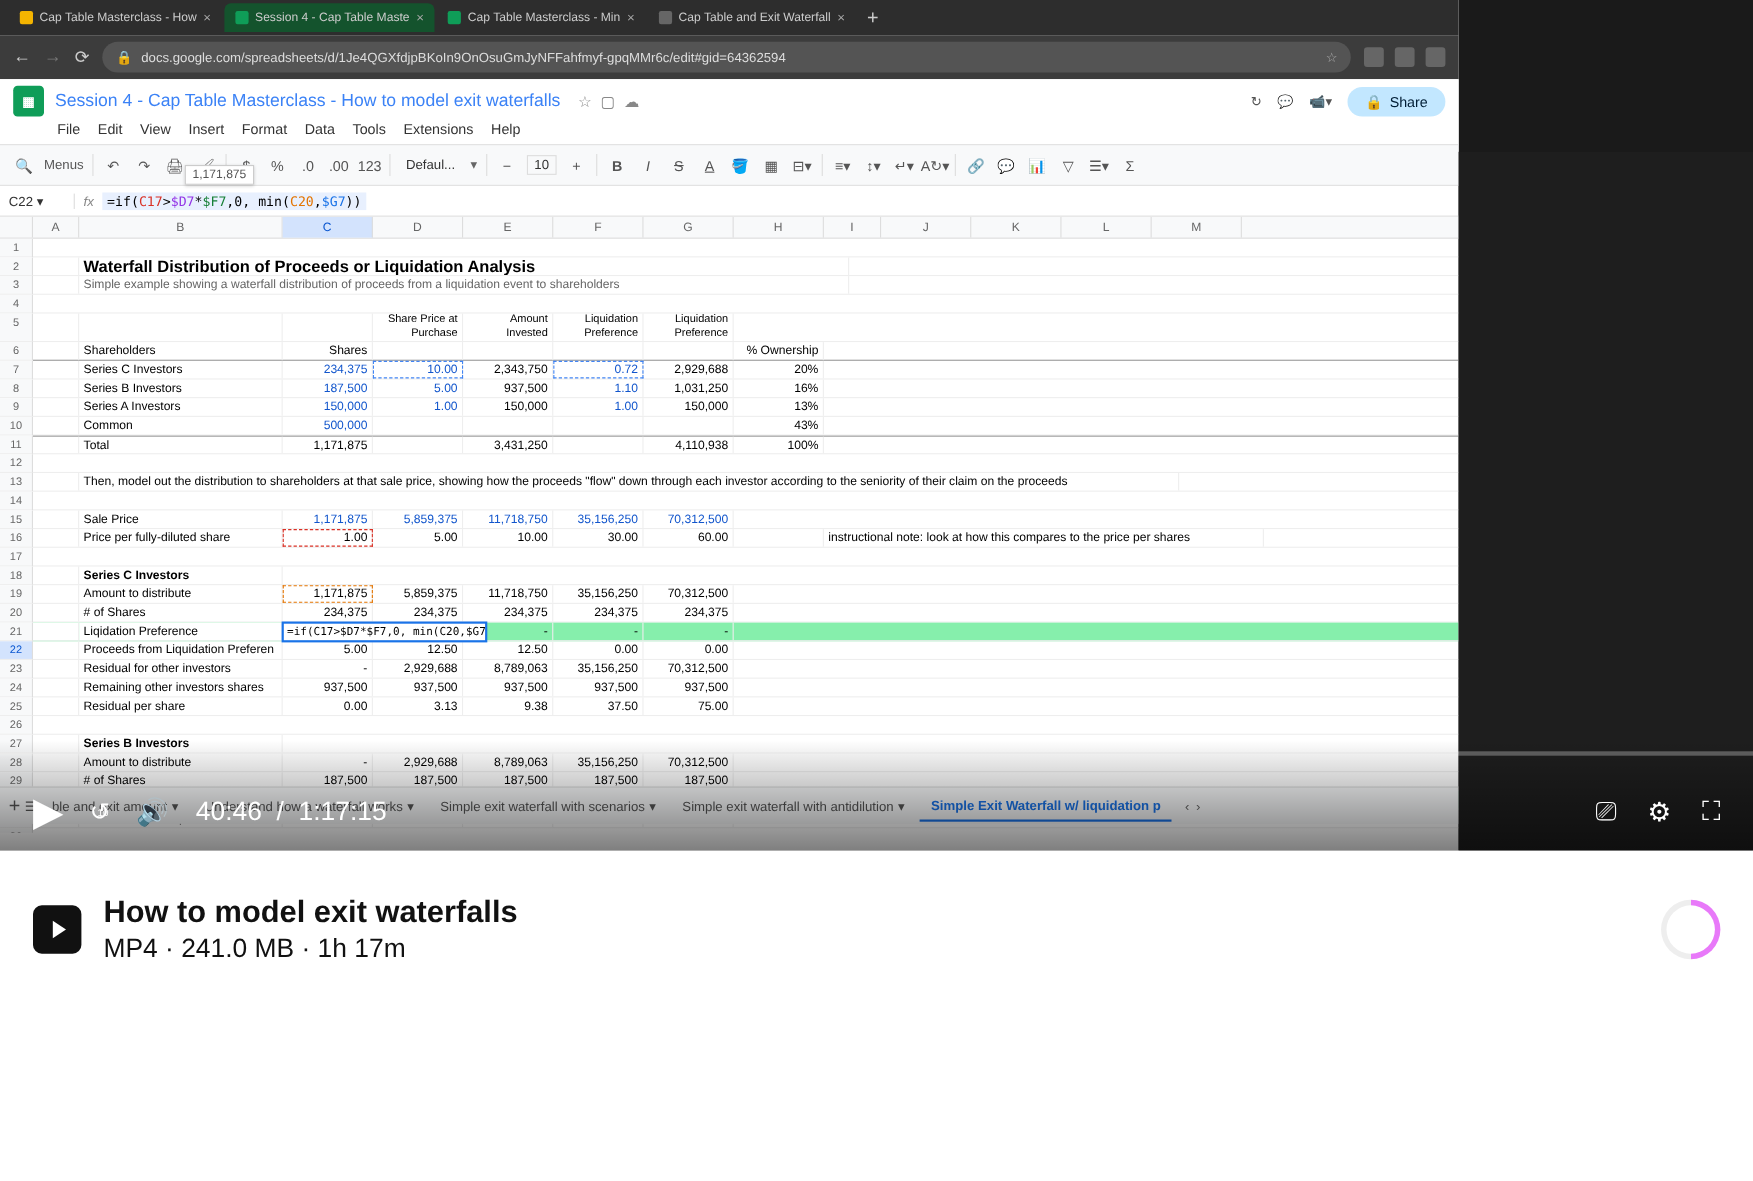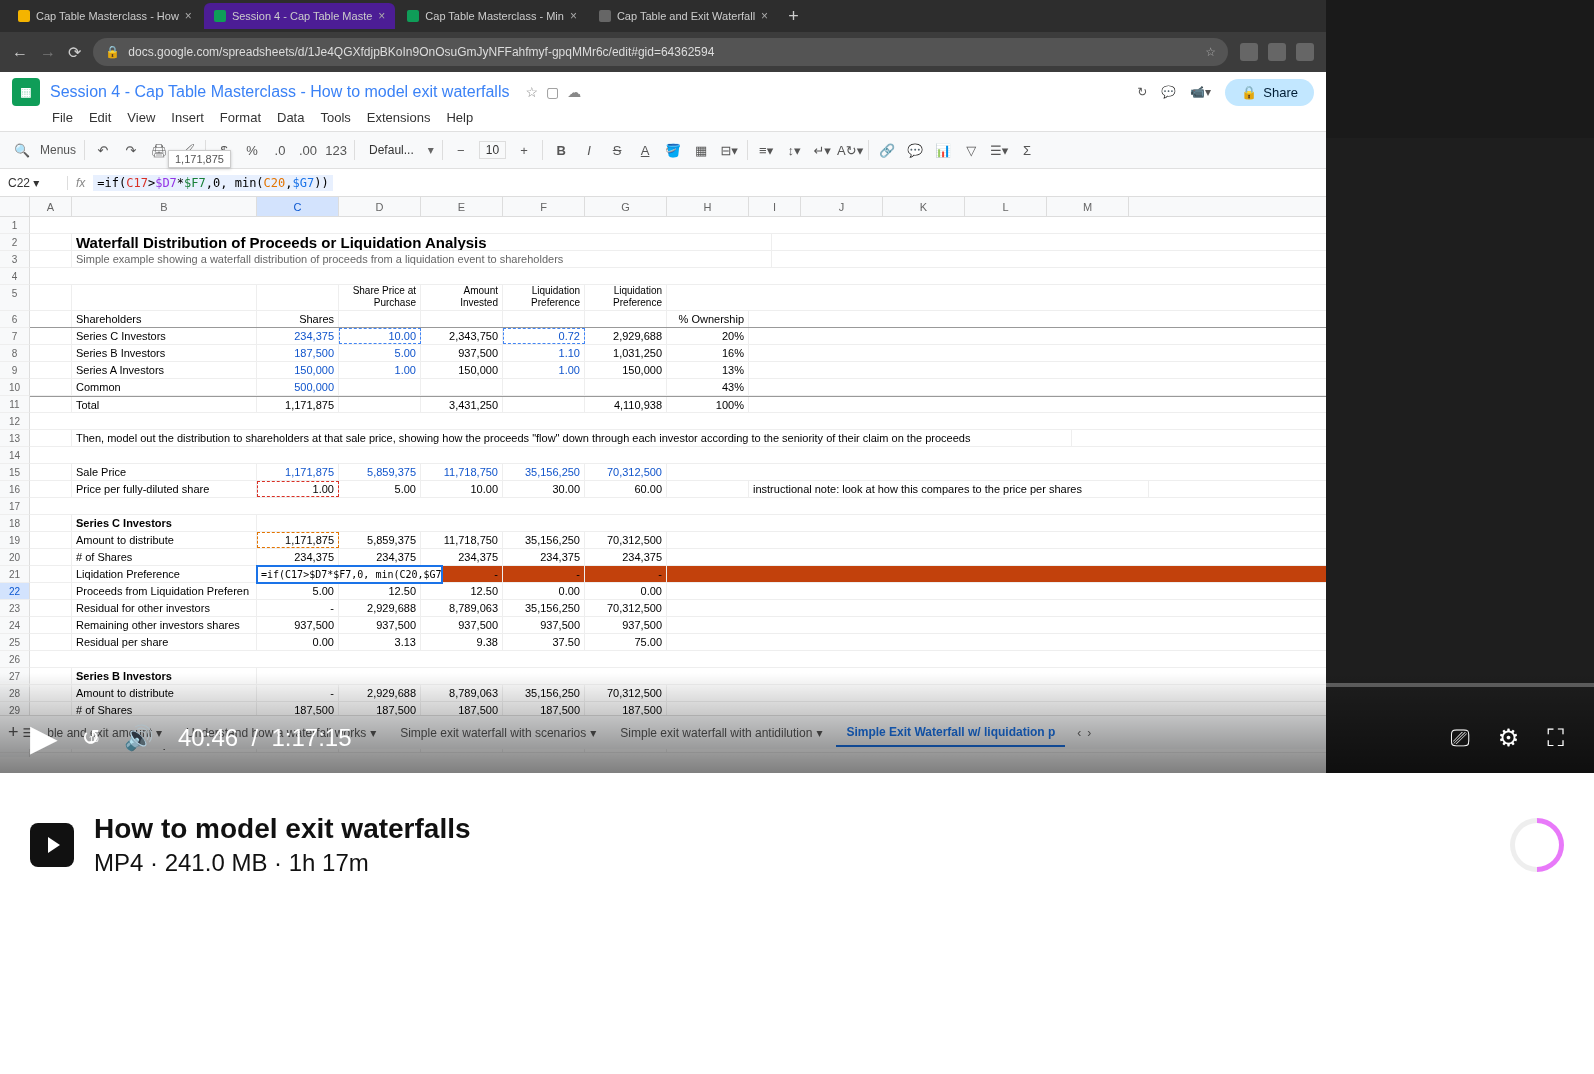--- a/index.html
+++ b/index.html
@@ -6,21 +6,21 @@
 body { font-family: Arial, sans-serif; font-size: 12px; background: #fff; width: 1594px; }
 .video-area { position: relative; width: 100%; height: 773px; background: #1a1a1a; }
 .screenshot { position: absolute; top: 0; left: 0; width: 1326px; height: 773px; background: #fff; }
 .webcam { position: absolute; top: 0; right: 0; width: 268px; height: 138px; background: linear-gradient(135deg,#3a3550,#5a4a60); }
 .webcam-name { position: absolute; bottom: 8px; left: 8px; color: #fff; font-size: 13px; background: rgba(0,0,0,0.4); padding: 2px 6px; }
 .below-webcam { position: absolute; top: 138px; right: 0; width: 268px; height: 635px; background: #1e1e1e; }
 
 
 .tab-bar { height: 32px; background: #2d2d2d; display: flex; align-items: center; padding: 0 8px; }
 .tab { display: flex; align-items: center; padding: 0 10px; height: 26px; color: #ccc; font-size: 11px; margin-right: 2px; border-radius: 6px 6px 0 0; gap: 6px; max-width: 200px; overflow: hidden; }
-.tab.active { background: #4c1d95; }
+.tab.active { background: #14532d; }
 .tab-favicon { width: 12px; height: 12px; background: #0f9d58; border-radius: 2px; flex-shrink: 0; }
 .tab-favicon.slides { background: #f4b400; }
 .tab-favicon.doc { background: #666; }
 .tab-close { color: #aaa; font-size: 12px; flex-shrink: 0; }
 .tab-plus { color: #ccc; font-size: 18px; margin-left: 8px; }
 .addr-bar { height: 40px; background: #3c3c3c; display: flex; align-items: center; padding: 0 12px; gap: 12px; }
 .nav-btn { color: #ccc; font-size: 16px; }
 .addr-input { flex: 1; height: 28px; background: #545454; border-radius: 14px; display: flex; align-items: center; padding: 0 12px; color: #ddd; font-size: 12px; gap: 8px; }
 .lock { color: #aaa; }
 .star { color: #aaa; margin-left: auto; }
@@ -65,21 +65,21 @@
 .row-h { height: 17px; border-bottom: 1px solid #eee; border-right: 1px solid #ddd; text-align: center; font-size: 10px; color: #666; background: #f8f9fa; line-height: 17px; }
 .row-h.active { background: #d3e3fd; color: #0b57d0; }
 .cells { position: relative; flex: 1; }
 .row { display: flex; height: 17px; border-bottom: 1px solid #eee; }
 .cell { border-right: 1px solid #eee; padding: 0 4px; font-size: 11px; overflow: hidden; white-space: nowrap; line-height: 17px; }
 .cell.r { text-align: right; }
 .cell.bold { font-weight: bold; }
 .cell.blue { color: #1155cc; }
 .cell.hdr { font-size: 15px; font-weight: bold; }
 .cell.sub { color: #666; font-size: 11px; }
-.highlight-row { background: #c2410c; }
+.highlight-row { background: #86efac; }
 .dashed-blue { outline: 1px dashed #4285f4; outline-offset: -1px; }
 .dashed-orange { outline: 1px dashed #e37400; outline-offset: -1px; }
 .dashed-red { outline: 1px dashed #d93025; outline-offset: -1px; }
 .sel-cell { outline: 2px solid #1a73e8; outline-offset: -1px; background: #e8f0fe; font-family: monospace; font-size: 10px; }
 
 
 .sheet-tabs { position: absolute; bottom: 24px; left: 0; right: 0; height: 34px; background: #f8f9fa; border-top: 1px solid #ddd; display: flex; align-items: center; padding: 0 8px; gap: 4px; }
 .sheet-tab { padding: 6px 10px; font-size: 12px; color: #555; display: flex; align-items: center; gap: 4px; }
 .sheet-tab.active { color: #1a73e8; font-weight: 600; border-bottom: 2px solid #1a73e8; }
 .sheet-nav { display: flex; gap: 6px; color: #666; margin-left: 8px; }

